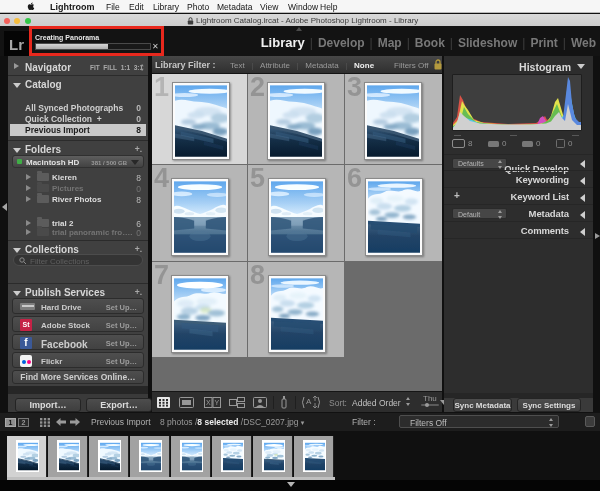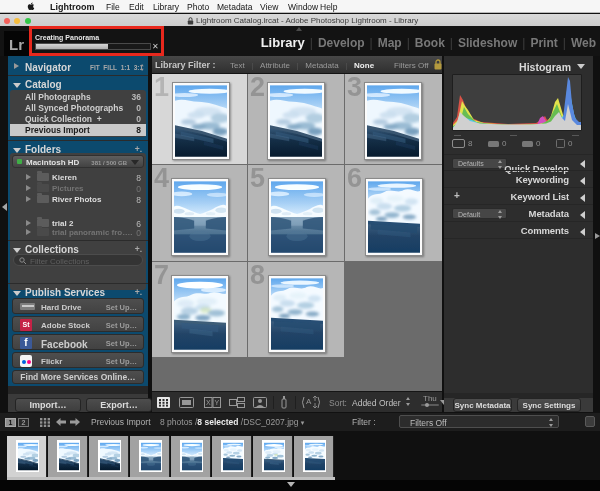--- a/index.html
+++ b/index.html
@@ -26,21 +26,21 @@
   #toppanel { left:0; top:26px; width:600px; height:30px; background:#131313; }
   #lrbox { left:4px; top:5px; width:25px; height:25px; background:#050505; color:#a8a8a8;
     font-size:15px; font-weight:bold; line-height:27px; text-align:center; }
   #redbox { left:29px; top:0px; width:135px; height:30px; border:3px solid #e8281d; }
   #modules { right:4px; top:9px; color:#787878; font-size:12px; font-weight:bold; white-space:nowrap; }
   #modules b { color:#f2f2f2; font-size:13px; }
   #modules i { font-style:normal; color:#3f3f3f; padding:0 5px; font-weight:normal; }
 
   
   #main { left:0; top:56px; width:600px; height:356px; background:#101010; }
-  #leftpanel { left:8px; top:0; width:140px; height:356px; background:#0c4a6e; font-size:8.5px; color:#cfcfcf; }
+  #leftpanel { left:8px; top:0; width:140px; height:356px; background:#404040; font-size:8.5px; color:#cfcfcf; }
   #centerarea { left:152px; top:0; width:290px; height:356px; background:#6b6b6b; }
   #rightpanel { left:444px; top:0; width:149px; height:356px; background:#2d2d2d; }
 
   .hdr { font-weight:bold; color:#d6d6d6; font-size:10px; }
   .cnt { position:absolute; right:7px; color:#b9b9b9; }
   .dim { color:#747474 !important; }
   .plus { position:absolute; right:6px; color:#a9a9a9; font-weight:bold; }
 
   
   .gcell { position:absolute; background:#b6b6b6; }
@@ -257,24 +257,20 @@
         <span class="abs hdr" style="left:17px;top:6px;font-size:10px;">Navigator</span>
         <span class="abs" style="left:82px;top:8px;font-size:6.5px;color:#aaaaaa;font-weight:bold;">FIT&nbsp;&nbsp;FILL&nbsp;&nbsp;1:1&nbsp;&nbsp;3:1</span>
           <span class="abs updn" style="left:131px;top:7px;transform:scale(0.8);"></span>
       </div>
 
       <div class="abs" style="left:0;top:21px;width:140px;">
         <span class="abs tri tri-d" style="left:5px;top:6px;border-top-color:#cccccc;"></span>
         <span class="abs hdr" style="left:17px;top:2px;">Catalog</span>
       </div>
       <div class="abs" style="left:2px;top:34px;width:136px;height:47px;background:#404040;border-radius:3px;font-weight:bold;">
-        <div class="abs crow" style="top:2px;">
-            <span>All Photographs</span>
-            <span class="cnt">36</span>
-          </div>
         <div class="abs crow" style="top:13px;">
             <span>All Synced Photographs</span>
             <span class="cnt">0</span>
           </div>
         <div class="abs crow" style="top:24px;">
             <span>Quick Collection&nbsp;&nbsp;+</span>
             <span class="cnt">0</span>
           </div>
         <div class="abs crow" style="top:34px;height:12px;background:#c9c9c9;color:#1c1c1c;">
             <span style="top:1px;">Previous Import</span>

